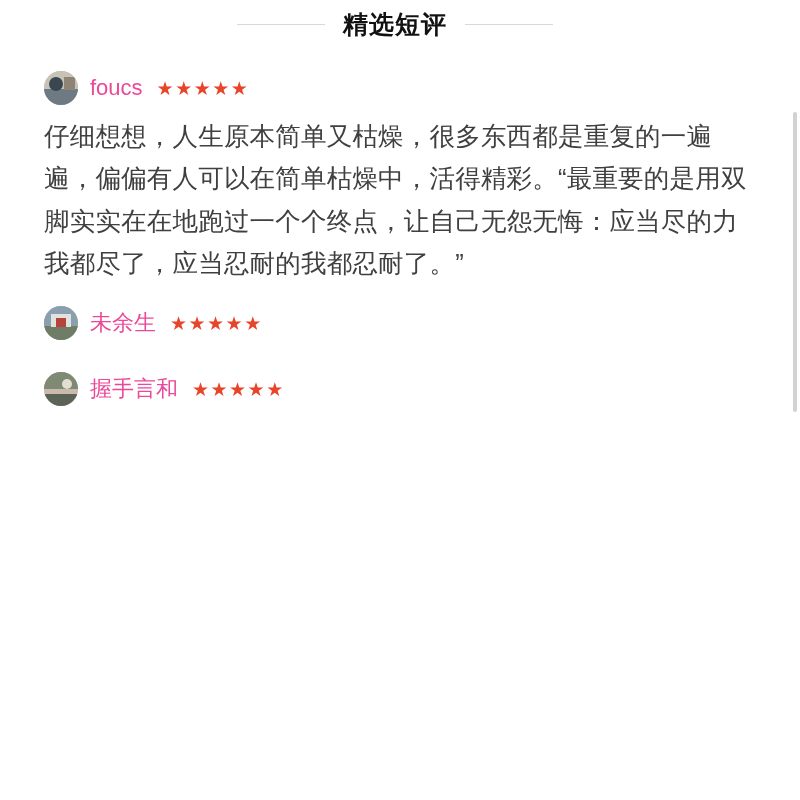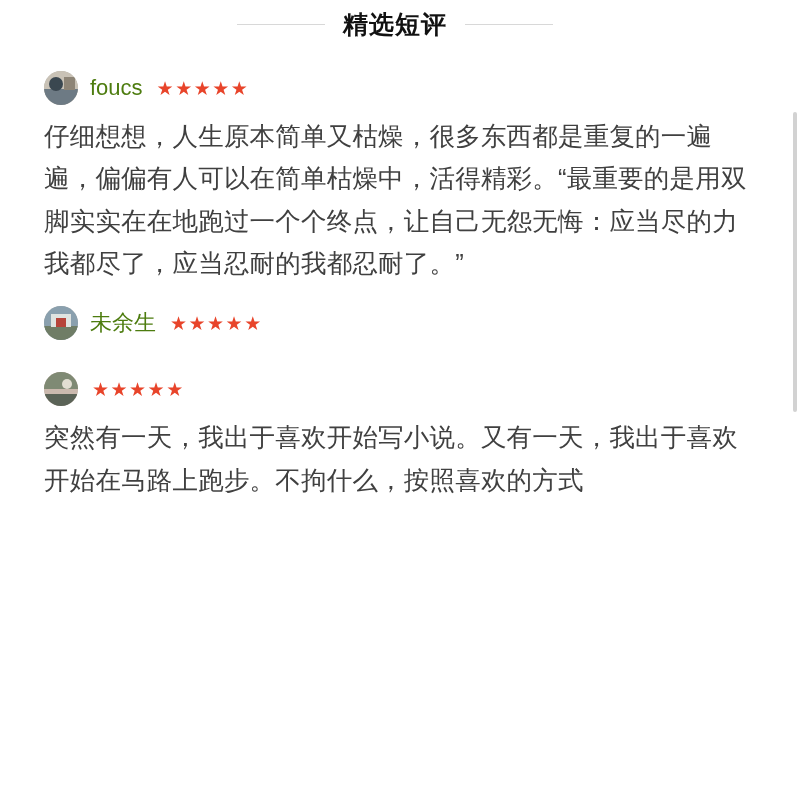--- a/index.html
+++ b/index.html
@@ -59,21 +59,21 @@
     overflow: hidden;
     position: relative;
     background: #b9b6ae;
   }
   .avatar .a1 {
     position: absolute;
     inset: 0;
   }
   .username {
     font-size: 22px;
-    color: #4d7c0f;
+    color: #ec4899;
     white-space: nowrap;
   }
   .stars {
     font-size: 19px;
     color: #e8442a;
     letter-spacing: 1.5px;
     line-height: 1;
     margin-left: 2px;
     white-space: nowrap;
   }
@@ -149,22 +149,22 @@
   <div class="review">
     <div class="review-head">
       <div class="avatar">
         <svg class="a1" viewBox="0 0 34 34">
           <rect x="0" y="0" width="34" height="34" fill="#cbb9ae"></rect>
           <rect x="0" y="0" width="34" height="17" fill="#7f8a74"></rect>
           <rect x="0" y="22" width="34" height="12" fill="#5b6357"></rect>
           <circle cx="23" cy="12" r="5" fill="#e2ded2"></circle>
         </svg>
       </div>
+      <div class="username">握手言和</div>
       <div class="stars">★★★★★</div>
     </div>
-    <div class="review-body">突然有一天，我出于喜欢开始写小说。又有一天，我出于喜欢开始在马路上跑步。不拘什么，按照喜欢的方式</div>
   </div>
 
 </div>
 
 <div class="scrollbar-track">
   <div class="scrollbar-thumb"></div>
 </div>
 
 </body></html>

